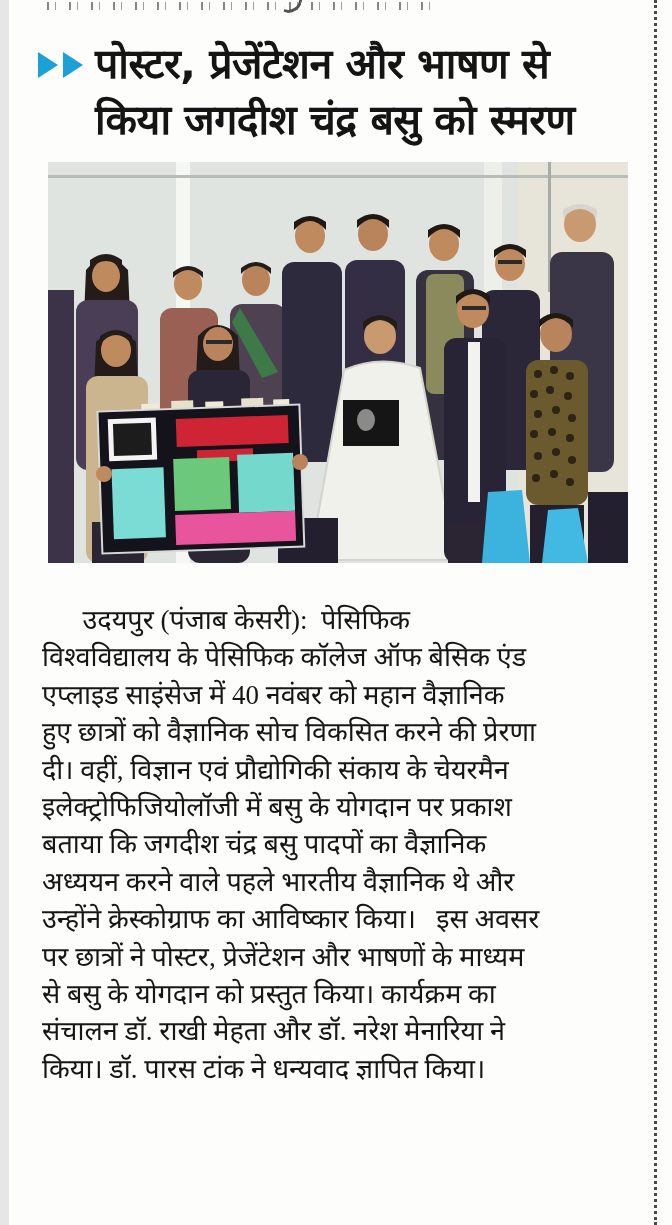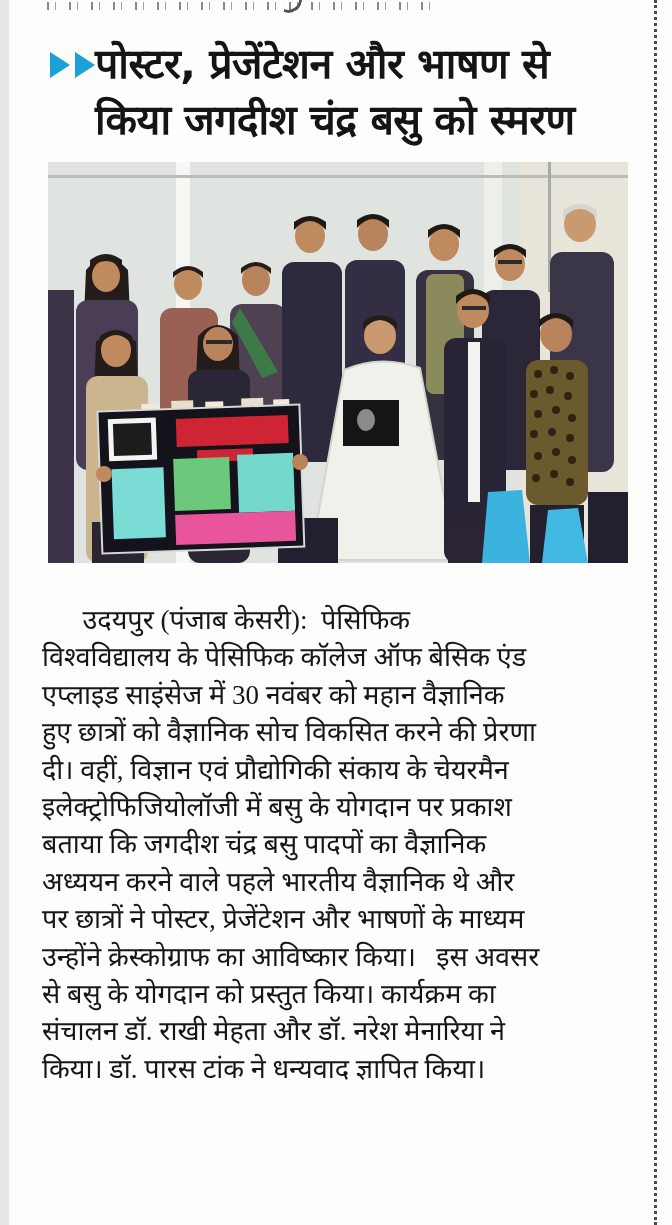--- a/index.html
+++ b/index.html
@@ -27,22 +27,22 @@
       #8a8a8a 13px 14px, transparent 14px 22px);
     opacity:.8;
   }
   .top-frag-hook {
     position:absolute; left:243px; top:-6px; width:16px; height:18px;
     border:3px solid #2a2a2a; border-top:none; border-left:none;
     border-radius:0 0 14px 0; transform:rotate(12deg);
   }
   
   .headline {
-    position:absolute; left:50px; top:36px; width:600px;
-    display:flex; 
+    position:absolute; left:38px; top:36px; width:600px;
+    display:flex; gap:12px;
   }
   .chevrons { display:flex; gap:5px; margin-top:16px; flex:0 0 auto; }
   .chevrons i {
     display:block; width:0; height:0;
     border-left:20px solid #1ba0d8;
     border-top:13px solid transparent;
     border-bottom:13px solid transparent;
   }
   .hl-lines {
     font-family:"DejaVu Sans", sans-serif;
@@ -224,26 +224,26 @@
       </g>
 
       <circle cx="56" cy="312" r="8" fill="#c08a5f"></circle>
       <circle cx="252" cy="300" r="8" fill="#b9835c"></circle>
     </svg>
   </div>
 
   <div class="article">
     <div class="line">      उदयपुर (पंजाब केसरी):  पेसिफिक</div>
     <div class="line">विश्वविद्यालय के पेसिफिक कॉलेज ऑफ बेसिक एंड</div>
-    <div class="line">एप्लाइड साइंसेज में 30 नवंबर को महान वैज्ञानिक</div>
+    <div class="line">एप्लाइड साइंसेज में 40 नवंबर को महान वैज्ञानिक</div>
     <div class="line">हुए छात्रों को वैज्ञानिक सोच विकसित करने की प्रेरणा</div>
     <div class="line">दी। वहीं, विज्ञान एवं प्रौद्योगिकी संकाय के चेयरमैन</div>
     <div class="line">इलेक्ट्रोफिजियोलॉजी में बसु के योगदान पर प्रकाश</div>
     <div class="line">बताया कि जगदीश चंद्र बसु पादपों का वैज्ञानिक</div>
     <div class="line">अध्ययन करने वाले पहले भारतीय वैज्ञानिक थे और</div>
+    <div class="line">उन्होंने क्रेस्कोग्राफ का आविष्कार किया।   इस अवसर</div>
     <div class="line">पर छात्रों ने पोस्टर, प्रेजेंटेशन और भाषणों के माध्यम</div>
-    <div class="line">उन्होंने क्रेस्कोग्राफ का आविष्कार किया।   इस अवसर</div>
     <div class="line">से बसु के योगदान को प्रस्तुत किया। कार्यक्रम का</div>
     <div class="line">संचालन डॉ. राखी मेहता और डॉ. नरेश मेनारिया ने</div>
     <div class="line">किया। डॉ. पारस टांक ने धन्यवाद ज्ञापित किया।</div>
   </div>
 
 </div>
 
 </body></html>

